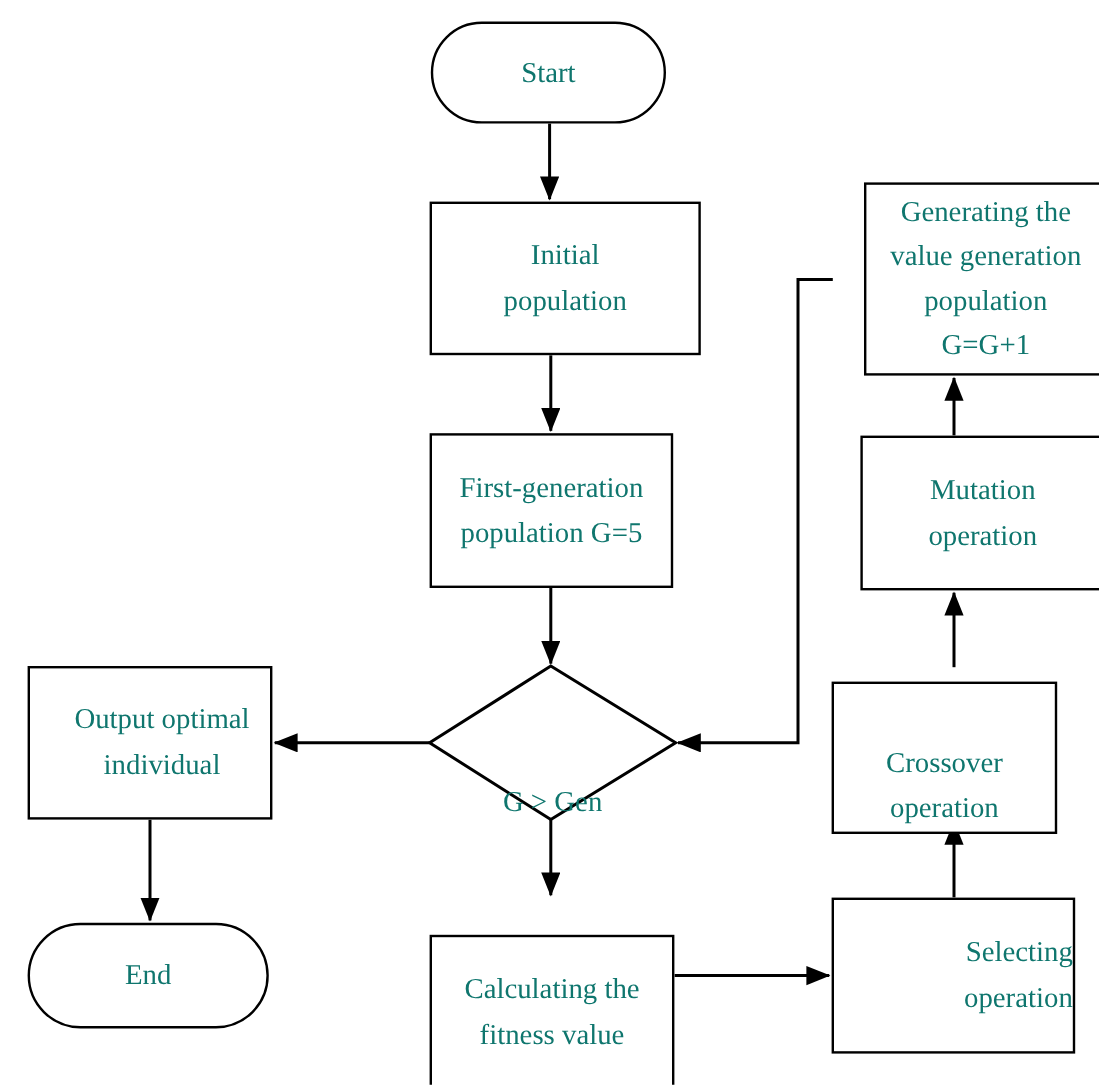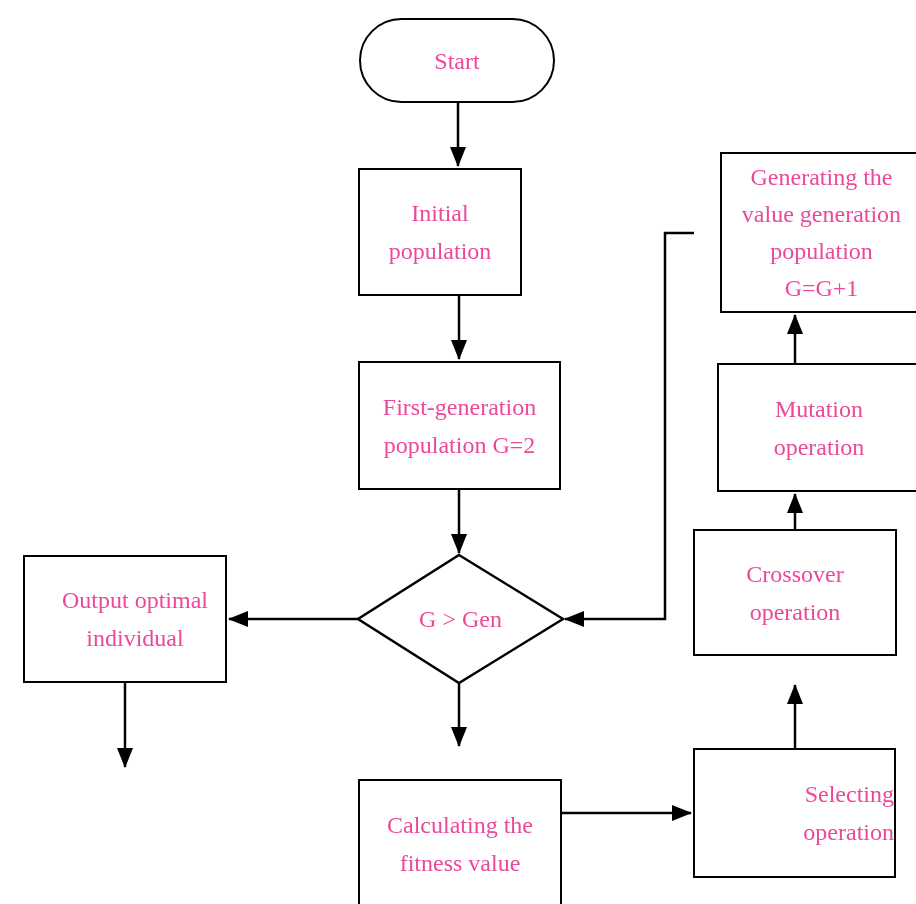--- a/index.html
+++ b/index.html
@@ -6,21 +6,21 @@
     margin: 0;
     padding: 0;
     background: #ffffff;
   }
   .canvas {
     position: relative;
     width: 916px;
     height: 904px;
     background: #ffffff;
     font-family: "Liberation Serif", "DejaVu Serif", serif;
-    color: #ec4899;
+    color: #0f766e;
   }
   .edges {
     position: absolute;
     left: 0;
     top: 0;
     width: 916px;
     height: 904px;
   }
   .node {
     position: absolute;
@@ -83,51 +83,54 @@
     <line class="edge-line" x1="795" y1="363" x2="795" y2="315" marker-end="url(#ah)"></line>
     <polyline class="edge-line" points="694,233 665,233 665,619 565,619" marker-end="url(#ah)"></polyline>
 
     <polygon class="shape" points="459,555 563,619 459,683 358,619"></polygon>
   </svg>
 
   <div class="node terminator" style="left:359px; top:18px; width:196px; height:85px;">
     <div>Start</div>
   </div>
 
-  <div class="node" style="left:358px; top:168px; width:164px; height:128px;">
+  <div class="node" style="left:358px; top:168px; width:226px; height:128px;">
     <div>Initial</div>
     <div>population</div>
   </div>
 
   <div class="node" style="left:358px; top:361px; width:203px; height:129px;">
     <div>First-generation</div>
-    <div>population G=2</div>
+    <div>population G=5</div>
   </div>
 
-  <div class="decision-label" style="left:358px; top:555px; width:205px; height:128px;">
+  <div class="decision-label" style="left:358px; top:555px; width:205px; height:128px;align-items:flex-end;">
     <div>G &gt; Gen</div>
   </div>
 
   <div class="node" style="left:23px; top:555px; width:204px; height:128px;padding-left:20px;">
     <div>Output optimal</div>
     <div>individual</div>
   </div>
 
+  <div class="node terminator" style="left:23px; top:769px; width:201px; height:88px;">
+    <div>End</div>
+  </div>
 
   <div class="node" style="left:358px; top:748px; width:204px; height:130px;margin-top:31px;">
     <div>Calculating the</div>
     <div>fitness value</div>
   </div>
 
   <div class="node" style="left:693px; top:748px; width:203px; height:130px;align-items:flex-end;">
     <div>Selecting</div>
     <div>operation</div>
   </div>
 
-  <div class="node" style="left:693px; top:529px; width:204px; height:127px;">
+  <div class="node" style="left:693px; top:568px; width:188px; height:127px;justify-content:flex-end;">
     <div>Crossover</div>
     <div>operation</div>
   </div>
 
   <div class="node" style="left:693px; top:363px; width:204px; height:129px;margin-left:24px;">
     <div>Mutation</div>
     <div>operation</div>
   </div>
 
   <div class="node" style="left:720px; top:152px; width:203px; height:161px; line-height:37px;">

